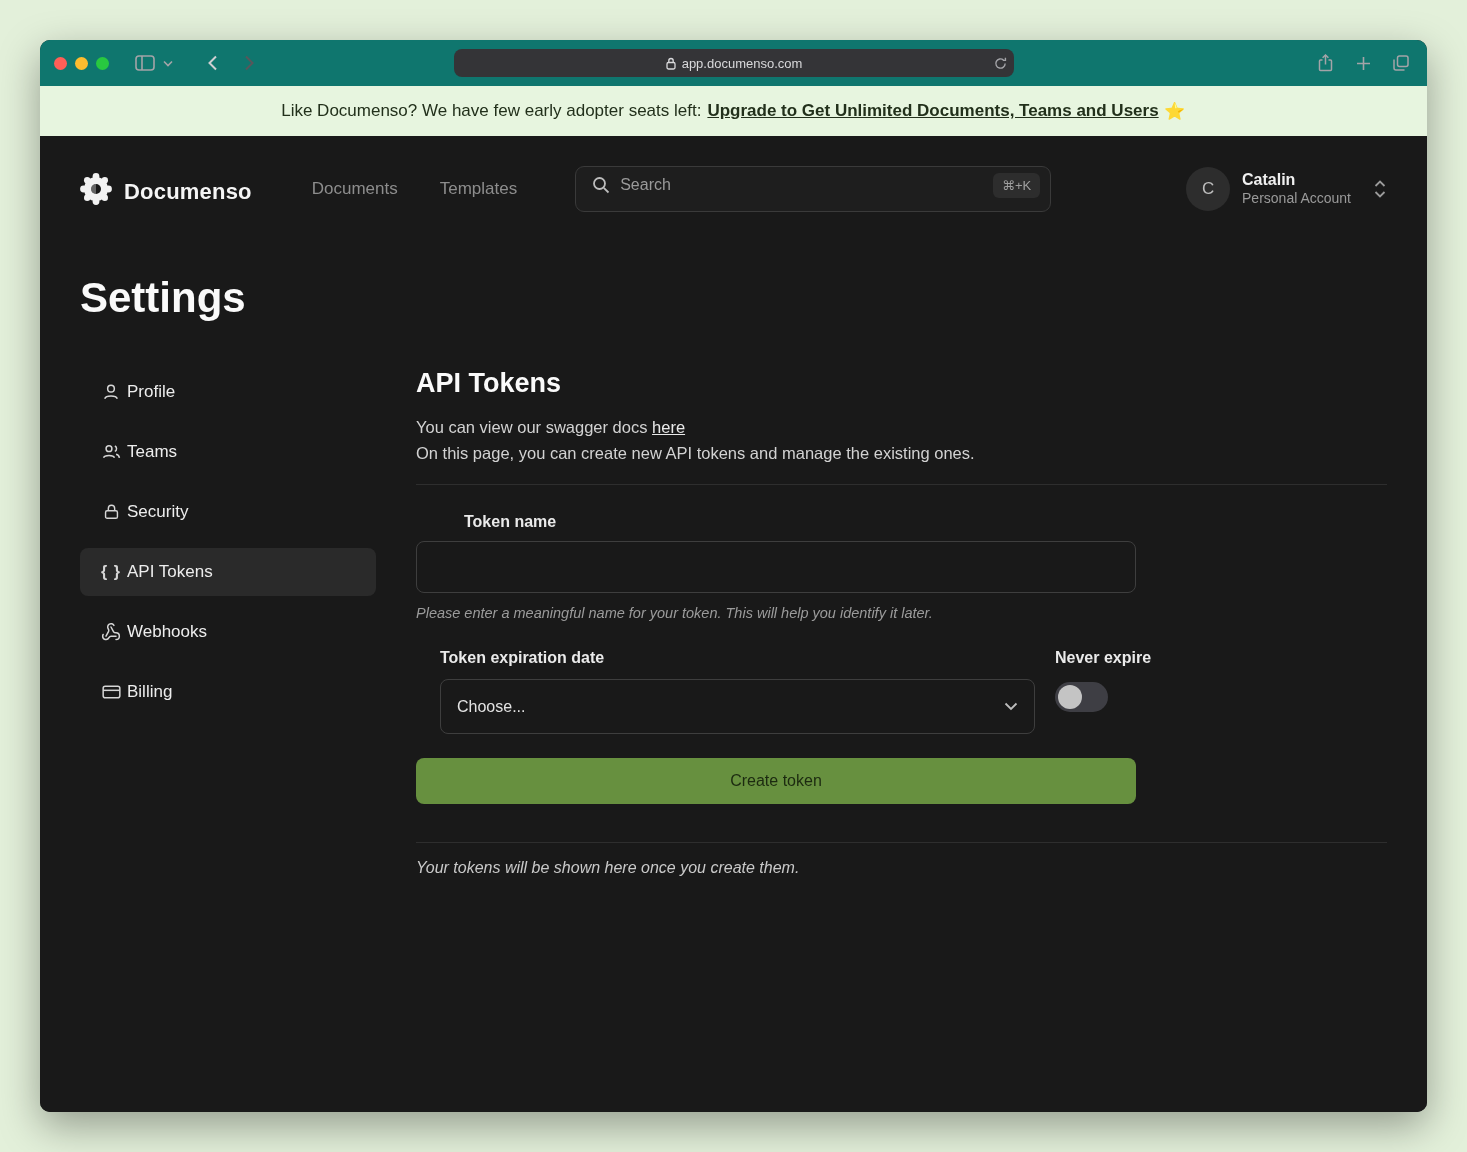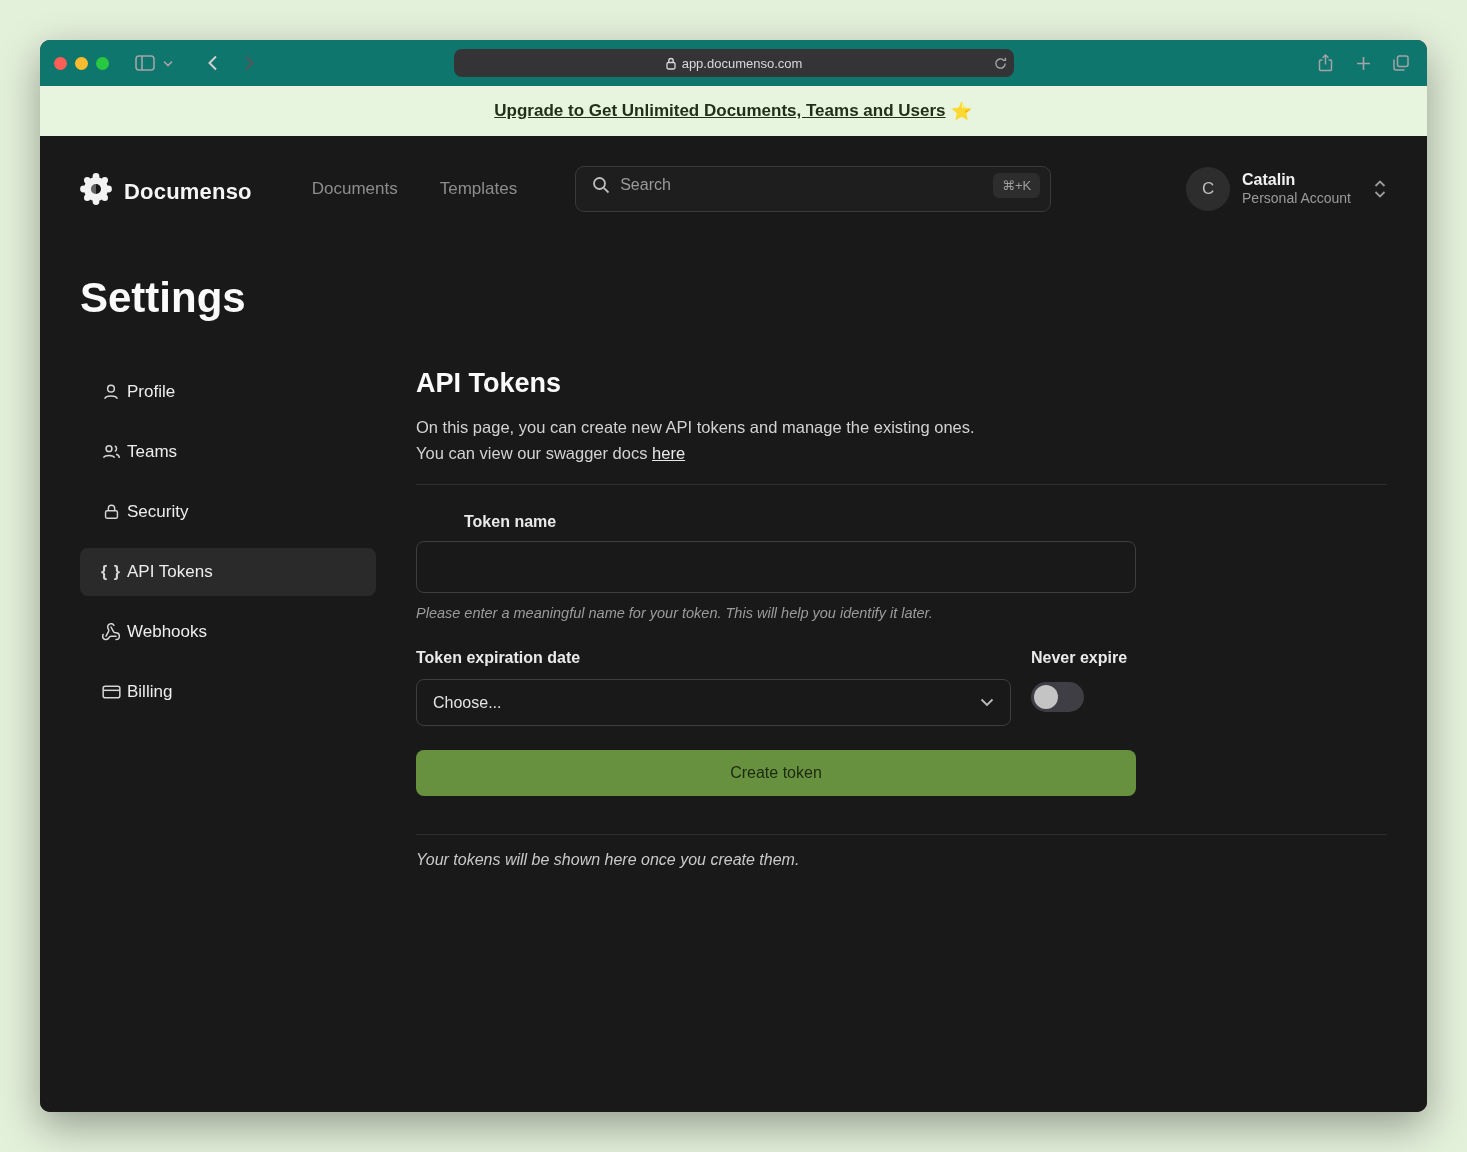--- a/index.html
+++ b/index.html
@@ -88,23 +88,23 @@
   .desc a { color:#e9e9e9; text-decoration:underline; cursor:pointer; }
   .divider { border:none; border-top:1px solid #2e2e2e; margin-top:18px; }
   .field-label { font-size:16px; font-weight:600; color:#eaeaea; }
   .token-name-label { margin-top:28px;margin-left:48px; }
   .text-input {
     margin-top:10px; width:720px; height:52px; background:transparent; border:1px solid #3e3e3e;
     border-radius:8px; color:#eee; font-size:16px; padding:0 14px; outline:none; font-family:inherit; display:block;
   }
   .hint { margin-top:12px; font-style:italic; font-size:14.5px; color:#9b9b9b; }
   .exp-row { display:flex; margin-top:28px; }
-  .exp-col { width:615px; }
+  .exp-col { width:615px;margin-left:24px; }
   .select {
-    margin-top:12px; width:595px; height:47px; border:1px solid #3e3e3e; border-radius:8px;
+    margin-top:12px; width:595px; height:55px; border:1px solid #3e3e3e; border-radius:8px;
     display:flex; align-items:center; justify-content:space-between; padding:0 16px; cursor:pointer;
   }
   .select .select-value { font-size:16px; color:#e3e3e3; }
   .select .chev { color:#bdbdbd; display:flex; }
   .toggle {
     margin-top:15px; width:53px; height:30px; border-radius:16px; background:#3e3e44;
     position:relative; cursor:pointer;
   }
   .toggle .knob {
     position:absolute; left:3px; top:3px; width:24px; height:24px; border-radius:50%; background:#c4c4c4;
@@ -182,20 +182,21 @@
       <span class="chrome-btn">
         <svg width="16" height="16" viewBox="0 0 16 16" fill="none" stroke="currentColor" stroke-width="1.5">
           <rect x="4.5" y="1" width="10.5" height="10.5" rx="2"></rect>
           <path d="M11.5 15H3a2 2 0 0 1-2-2V4.5"></path>
         </svg>
       </span>
     </div>
   </div>
 
   <div class="banner">
+    <span>Like Documenso? We have few early adopter seats left:</span>
     <a>Upgrade to Get Unlimited Documents, Teams and Users</a>
     <span>⭐</span>
   </div>
 
   <div class="app">
 
     <div class="app-header">
       <div class="brand">
         <span style="display:flex;">
           <svg width="32" height="32" viewBox="0 0 32 32">
@@ -304,25 +305,25 @@
             </svg>
           </span>
           <span>Billing</span>
         </div>
       </div>
 
       <div class="content">
         <h2>API Tokens</h2>
         <div class="desc">
           <div>
-            <span>On this page, you can create new API tokens and manage the existing ones.</span>
+            <span>You can view our swagger docs</span>
+            <a>here</a>
           </div>
           <div>
-            <span>You can view our swagger docs</span>
-            <a>here</a>
+            <span>On this page, you can create new API tokens and manage the existing ones.</span>
           </div>
         </div>
         <hr class="divider">
 
         <div class="field-label token-name-label">Token name</div>
         <input class="text-input" type="text" value="" style="">
         <div class="hint">Please enter a meaningful name for your token. This will help you identify it later.</div>
 
         <div class="exp-row">
           <div class="exp-col">

